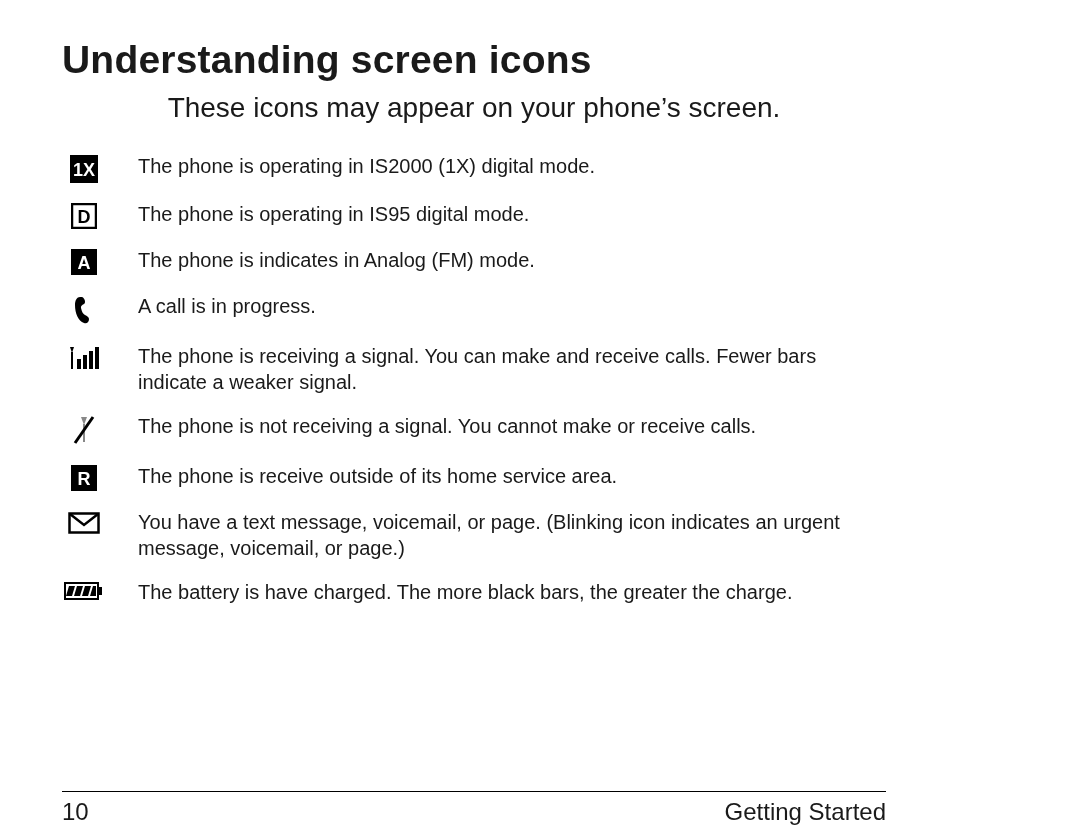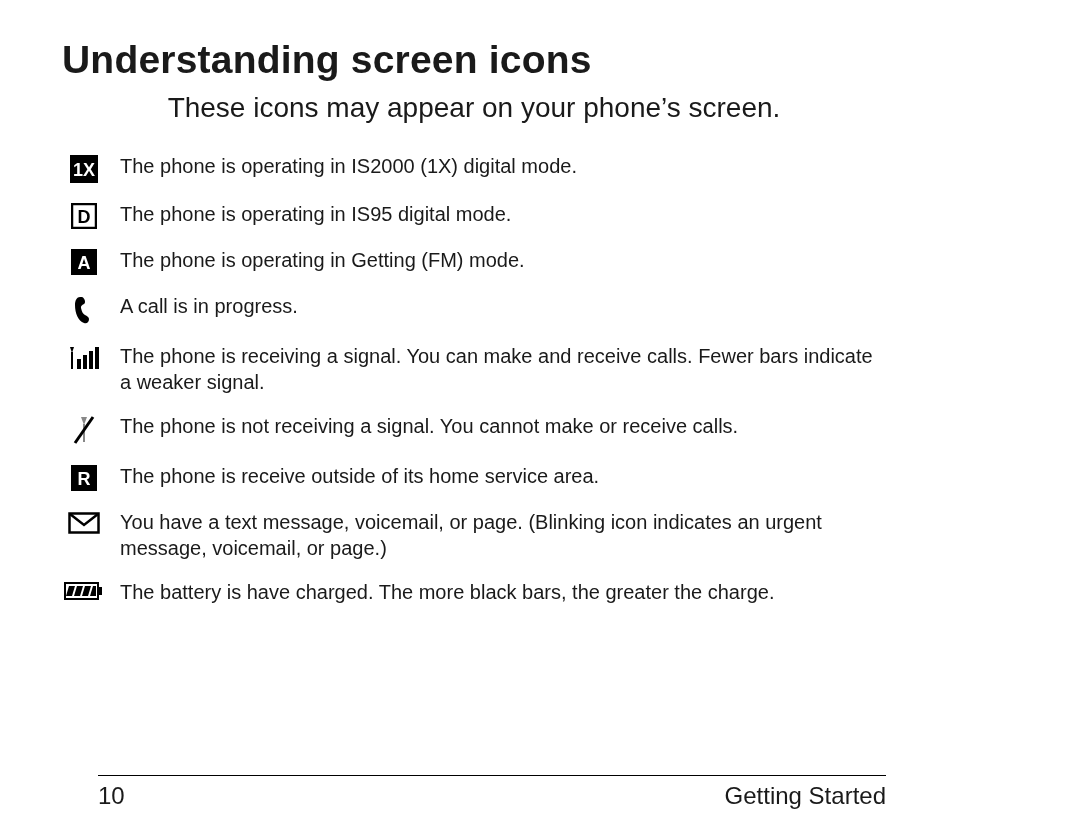--- a/index.html
+++ b/index.html
@@ -31,40 +31,39 @@
     text-align: center;
   }
   .list {
     display: flex;
     flex-direction: column;
     gap: 18px;
   }
   .row {
     display: flex;
     align-items: flex-start;
-    gap: 14px;
+    gap: 32px;
   }
   .icon-cell {
     width: 44px;
     flex: 0 0 44px;
     display: flex;
     justify-content: center;
     padding-top: 2px;
   }
   .desc {
     font-size: 20px;
     line-height: 1.3;
     flex: 1 1 auto;
   }
   .footer {
     position: absolute;
     left: 62px;
     right: 58px;
-    bottom: 24px;
-    margin-left: 36px;
+    bottom: 8px;
   }
   .footer-rule {
     border: none;
     border-top: 1.5px solid #000;
     margin: 0 0 6px 0;
   }
   .footer-line {
     display: flex;
     justify-content: space-between;
     font-size: 24px;
@@ -102,21 +101,21 @@
       <div class="desc">The phone is operating in IS95 digital mode.</div>
     </div>
 
     <div class="row">
       <div class="icon-cell">
         <svg class="ic-svg" width="26" height="26" viewBox="0 0 26 26">
           <rect x="0" y="0" width="26" height="26" fill="#000"></rect>
           <text x="13" y="20" text-anchor="middle" font-family="Arial" font-size="18" font-weight="700" fill="#fff">A</text>
         </svg>
       </div>
-      <div class="desc">The phone is operating in Getting (FM) mode.</div>
+      <div class="desc">The phone is indicates in Analog (FM) mode.</div>
     </div>
 
     <div class="row">
       <div class="icon-cell">
         <svg class="ic-svg" width="24" height="30" viewBox="0 0 24 30">
           <path d="M8 2 C5 2 3 5 3 10 C3 18 6 26 12 28 C15 29 17 27 17 24 C17 22 15 21 13 20 C11 19 10 17 9 13 C8.5 11 10 10 12 9 C14 8 13 3 10 2 Z" fill="#000"></path>
         </svg>
       </div>
       <div class="desc">A call is in progress.</div>
     </div>

